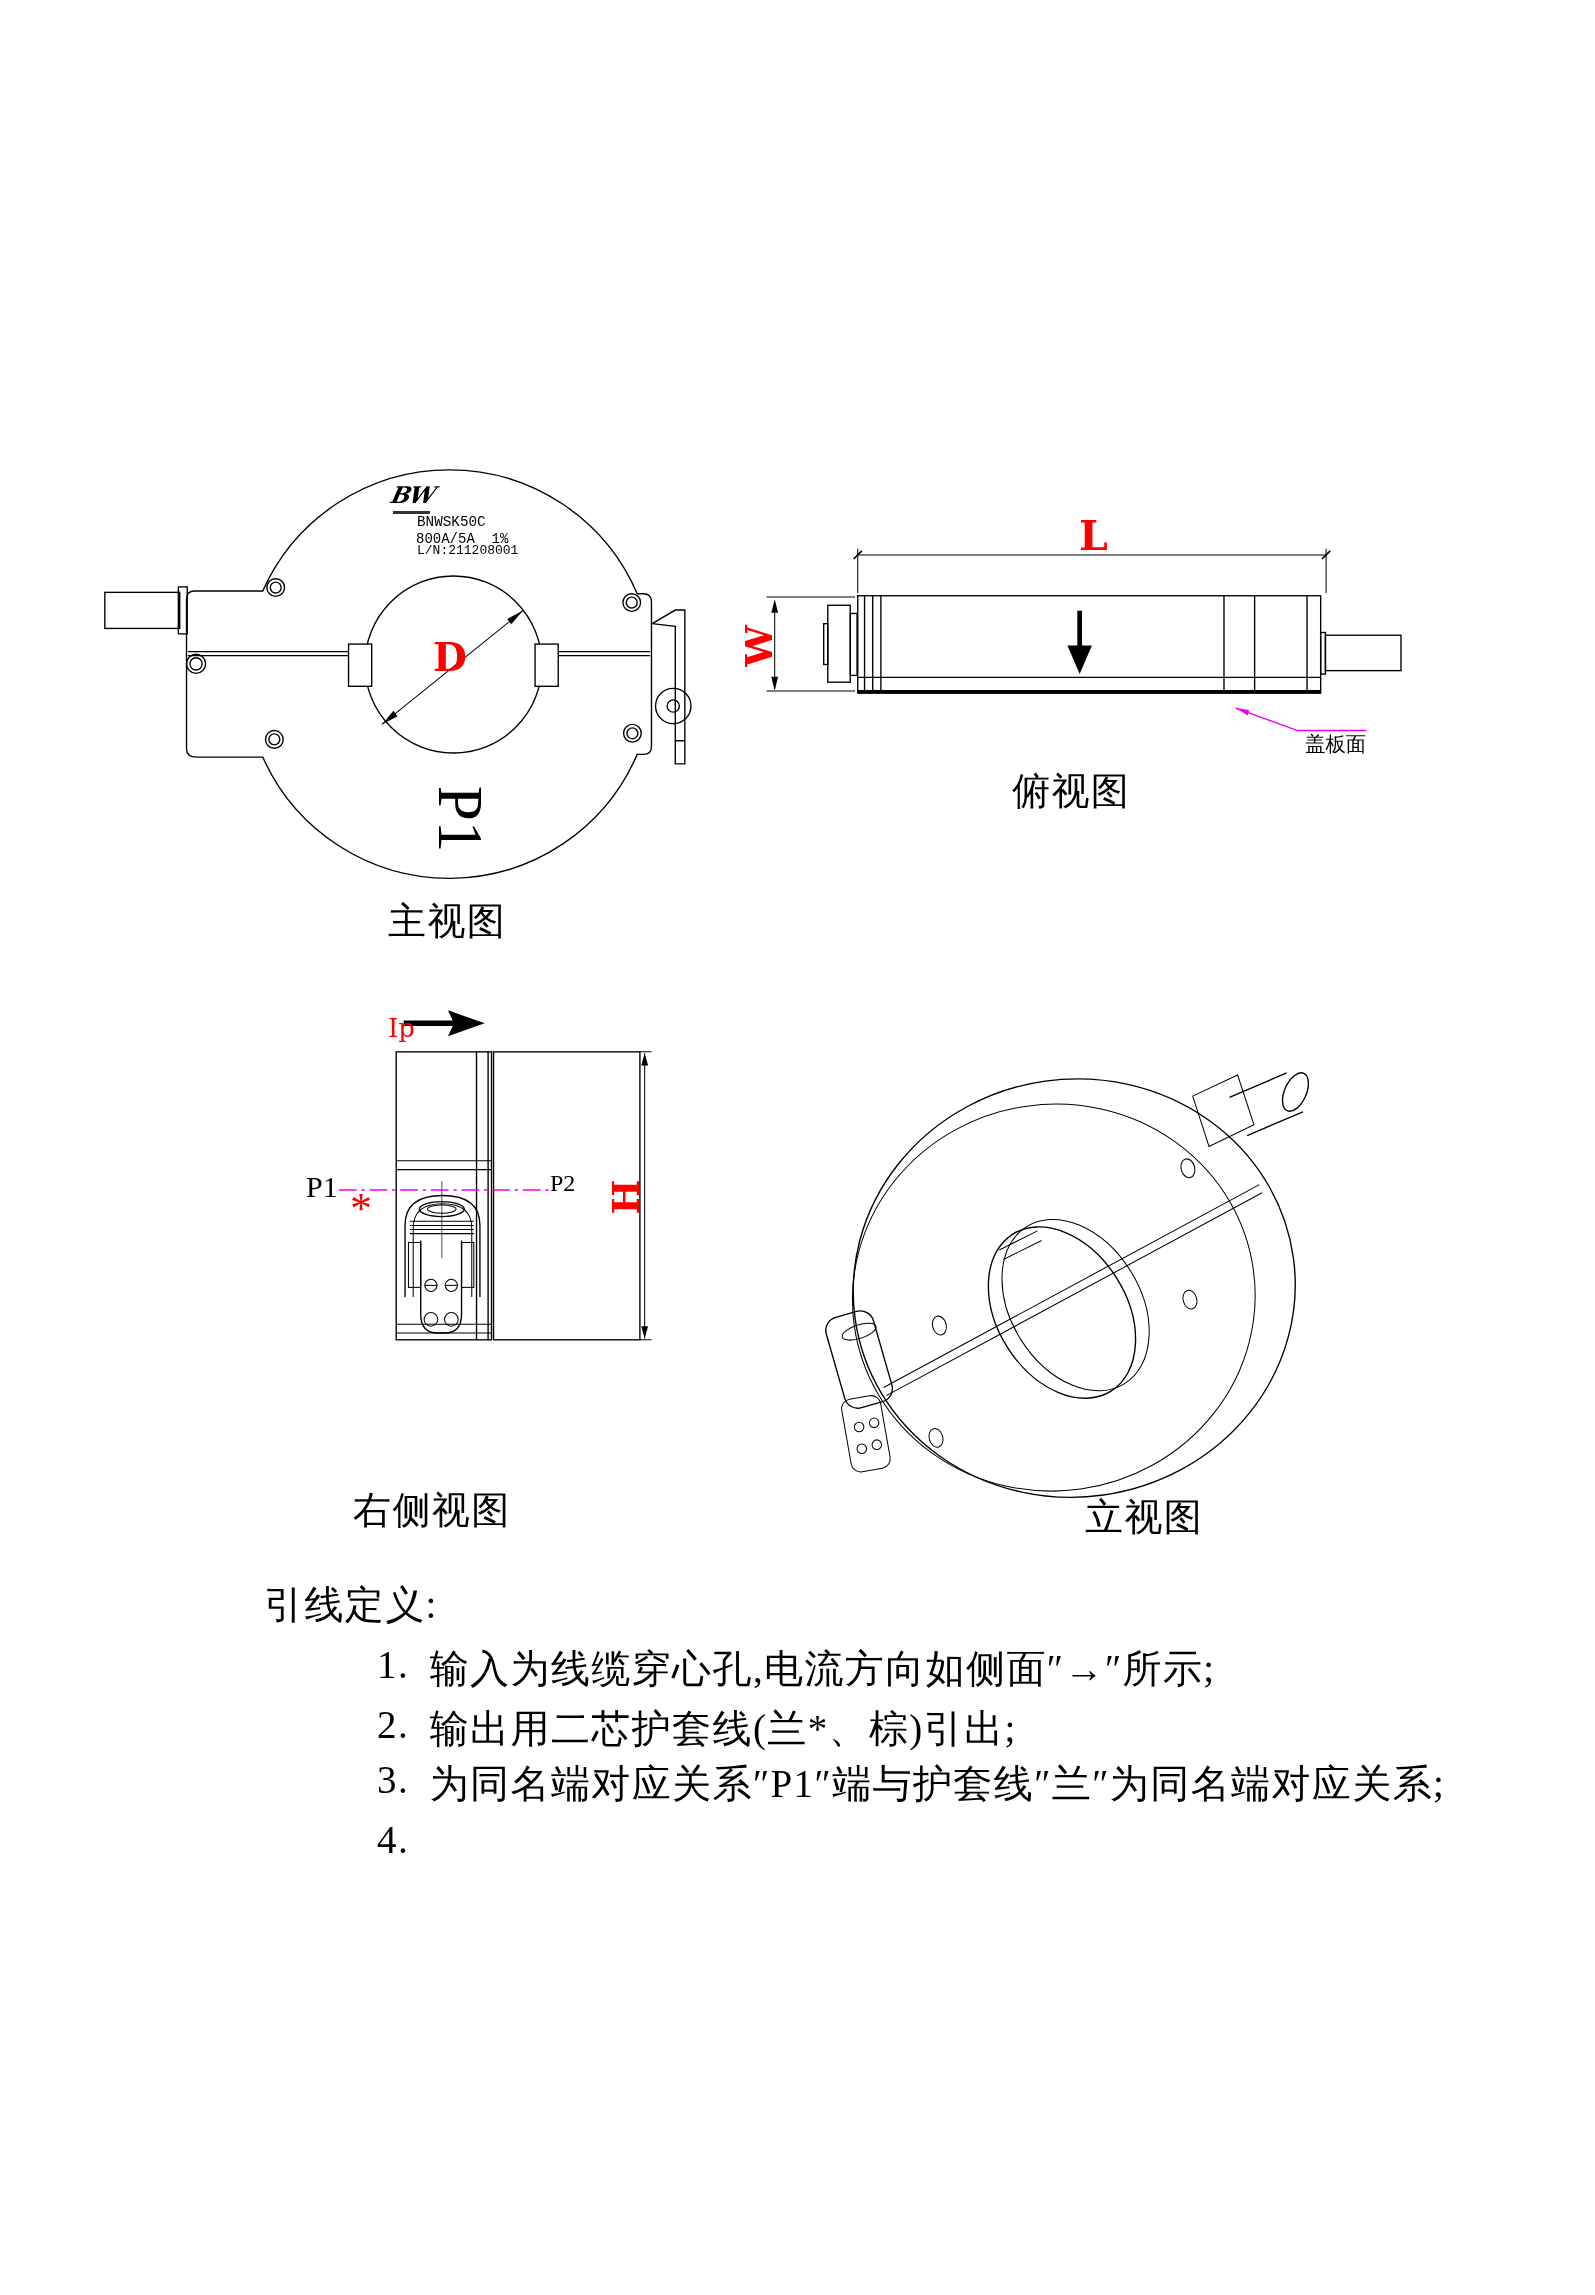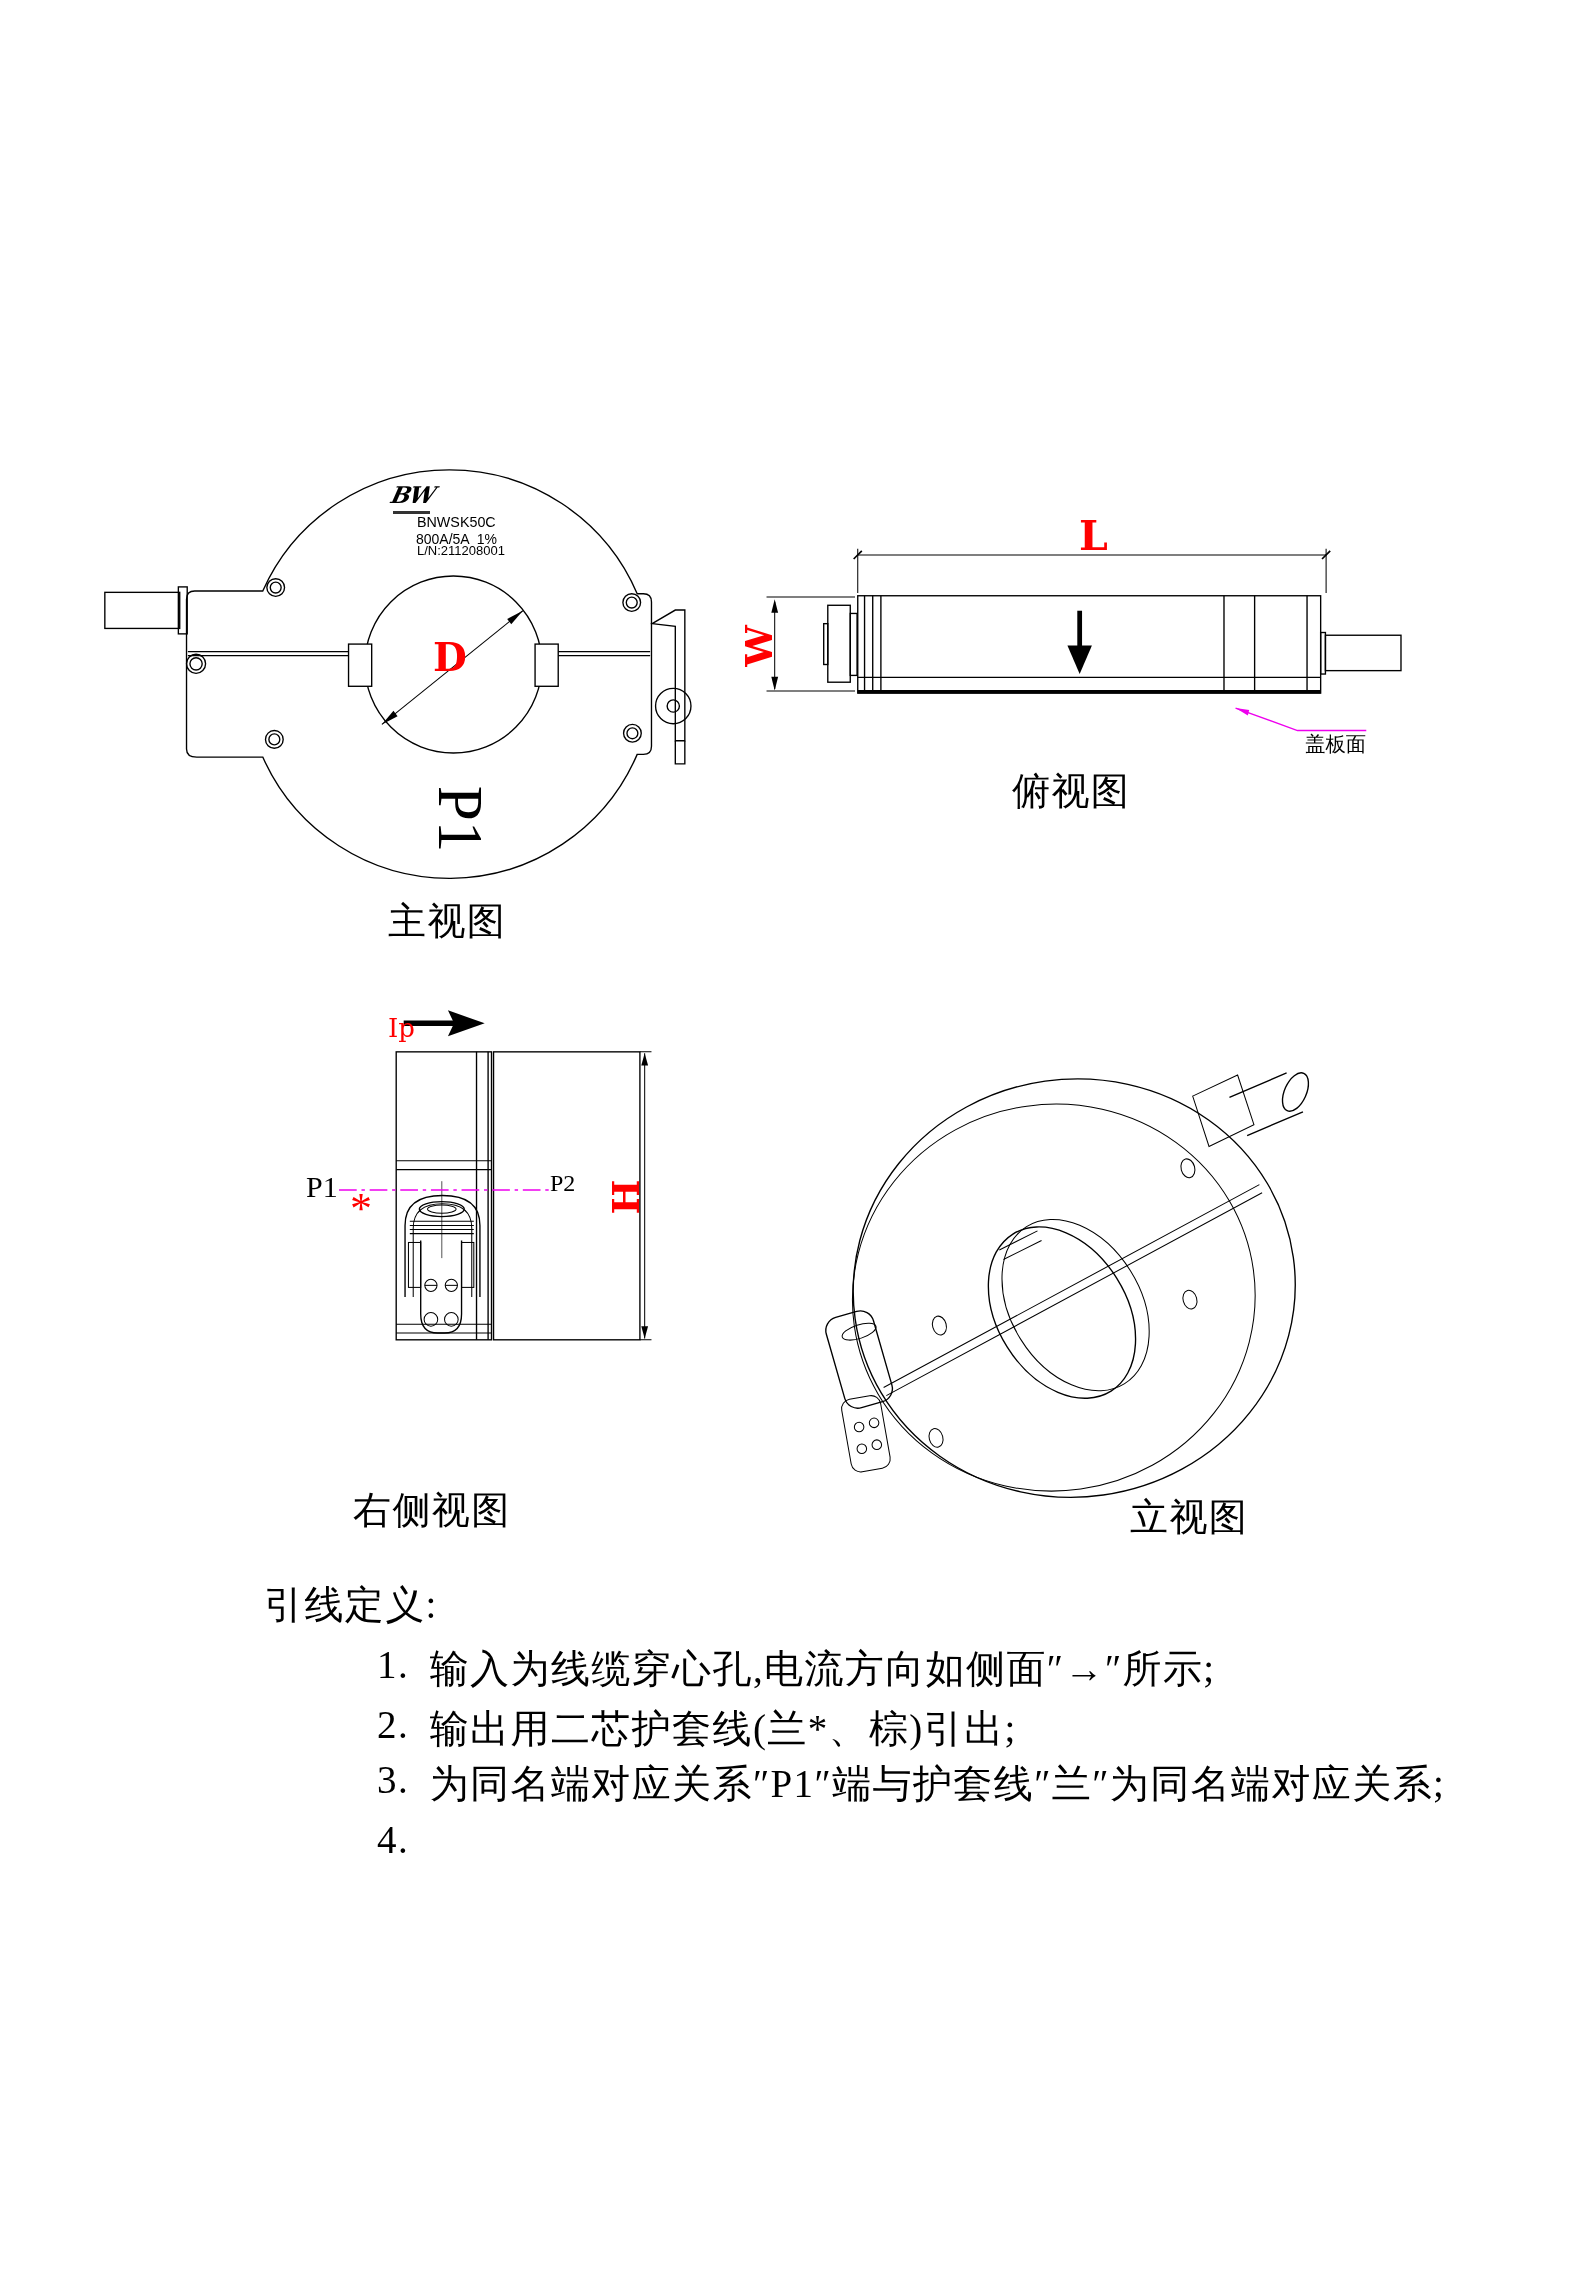--- a/index.html
+++ b/index.html
@@ -2,21 +2,21 @@
 <html style="font-size:11px"><head>
 <meta charset="utf-8">
 <style>
   html,body{margin:0;padding:0;background:#fff;}
   .page{position:relative;width:1595px;height:2295px;background:#ffffff;overflow:hidden;
         font-family:"Liberation Serif","DejaVu Serif",serif;color:#000;}
   svg.linework{position:absolute;left:0;top:0;}
   .lbl{position:absolute;white-space:pre;line-height:1.05;}
   .red{color:#ff0000;}
   .dim{font-family:"DejaVu Serif","Liberation Serif",serif;font-weight:bold;}
-  .cad{font-family:Liberation Sans, sans-serif;}
+  .cad{font-family:Liberation Mono, monospace;}
   .caption{font-size:38px;letter-spacing:1.4px;}
   .rot90cw{transform:translate(-50%,-50%) rotate(90deg);}
   .rot90ccw{transform:translate(-50%,-50%) rotate(-90deg);}
   .logo{font-style:italic;font-weight:bold;font-family:"DejaVu Serif",serif;
         transform:skewX(-14deg);letter-spacing:-1.4px;}
   .logo-bar{position:absolute;background:#333;}
   .notes-row{position:absolute;display:flex;gap:17.7px;font-size:39px;letter-spacing:1.4px;}
   .notes-num{min-width:35px;}
 </style>
 </head>
@@ -166,21 +166,21 @@
   <div class="lbl" style="left:1305px;top:734px;font-size:20.4px;">盖板面</div>
   <div class="lbl caption" style="left:1012px;top:772px;">俯视图</div>
 
   <div class="lbl dim red" style="left:388px;top:986px;font-size:26px;font-weight:normal;margin-top:29px;">Ip</div>
   <div class="lbl" style="left:306px;top:1171px;font-size:30px;">P1</div>
   <div class="lbl" style="left:550px;top:1171px;font-size:24px;">P2</div>
   <div class="lbl red" style="left:350px;top:1186px;font-size:44px;">*</div>
   <div class="lbl dim red rot90ccw" style="left:626px;top:1197px;font-size:37px;">H</div>
   <div class="lbl caption" style="left:353px;top:1491px;">右侧视图</div>
 
-  <div class="lbl caption" style="left:1085px;top:1498px;margin-left:45px;">立视图</div>
+  <div class="lbl caption" style="left:1085px;top:1498px;">立视图</div>
 
   <div class="lbl" style="left:264px;top:1585px;font-size:39px;letter-spacing:1.4px;">引线定义:</div>
 
   <div class="notes-row" style="left:377px;top:1642px;">
     <span class="notes-num">1.</span>
     <span>输入为线缆穿心孔,电流方向如侧面″→″所示;</span>
   </div>
   <div class="notes-row" style="left:377px;top:1702px;">
     <span class="notes-num">2.</span>
     <span>输出用二芯护套线(兰*、棕)引出;</span>

